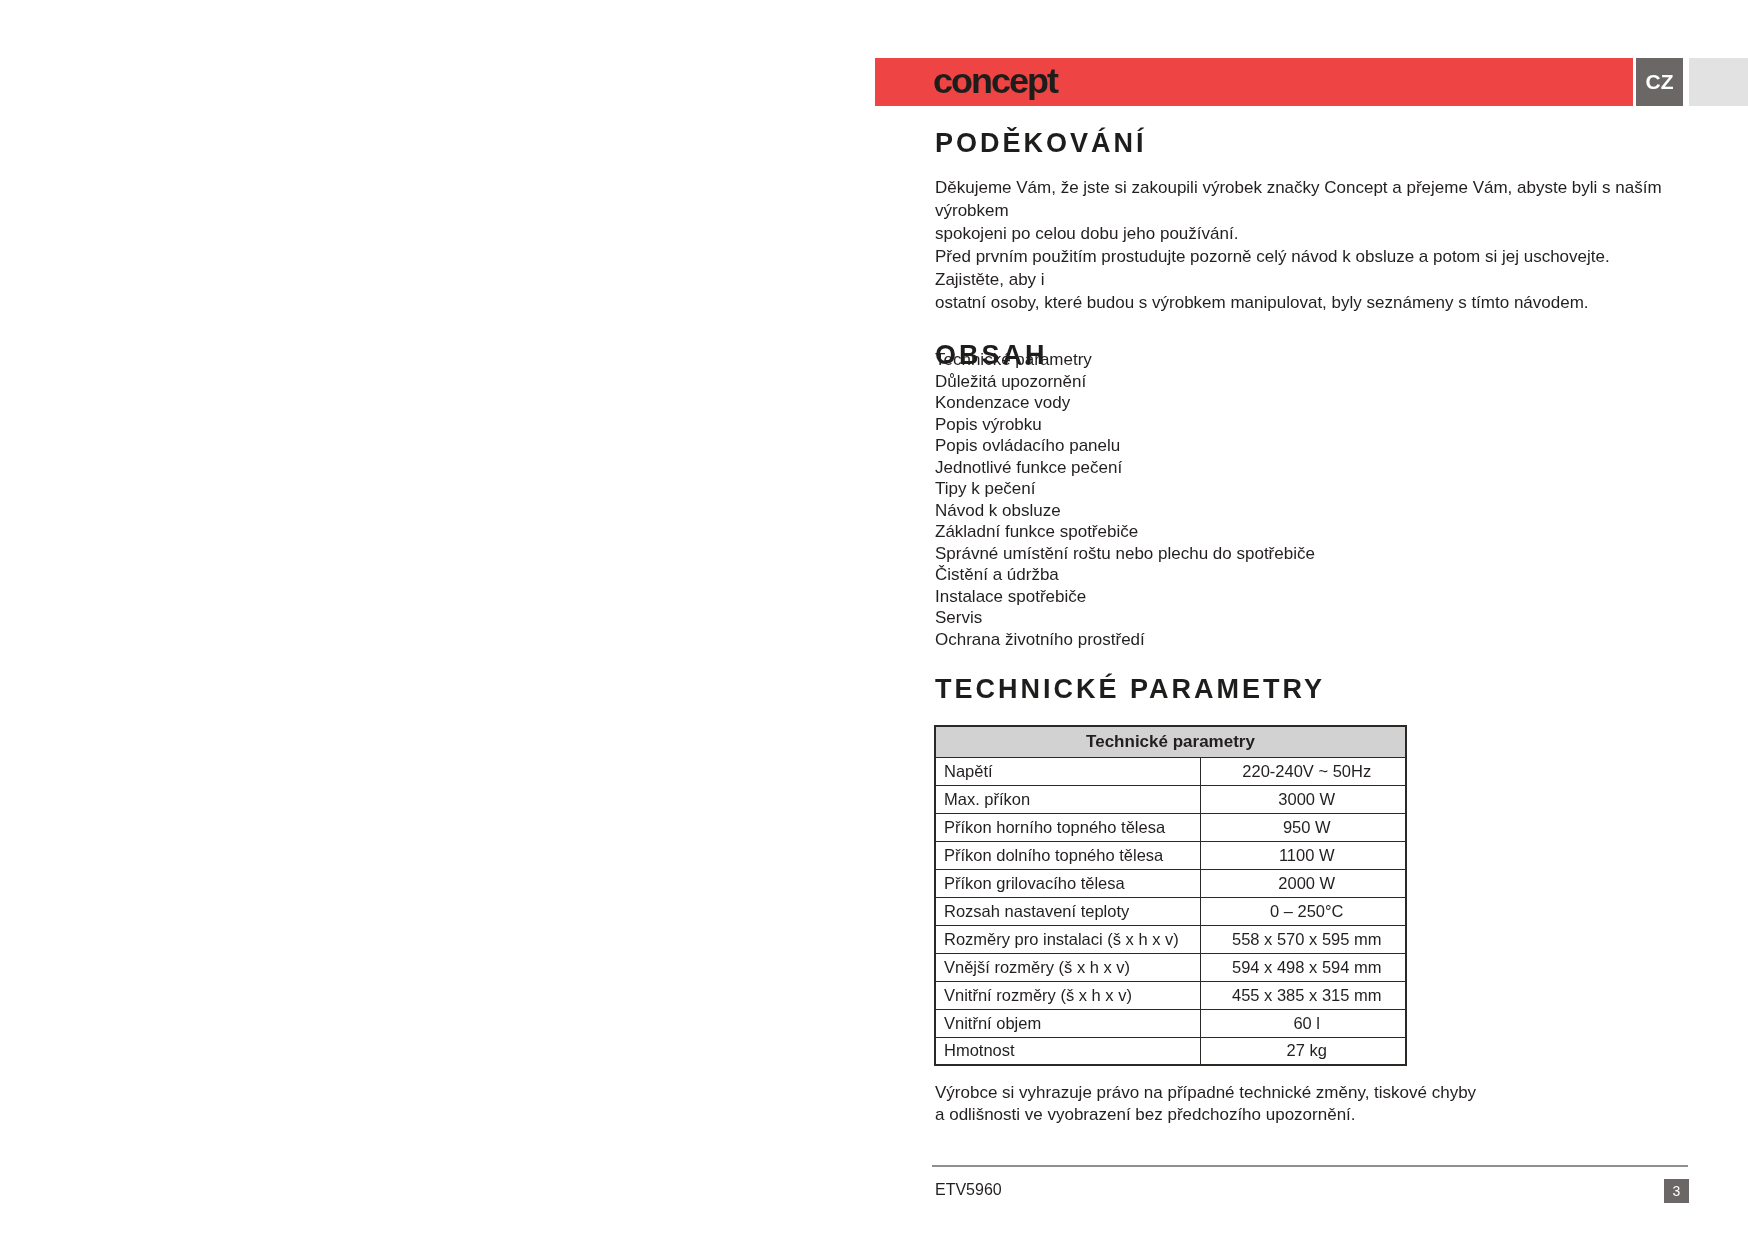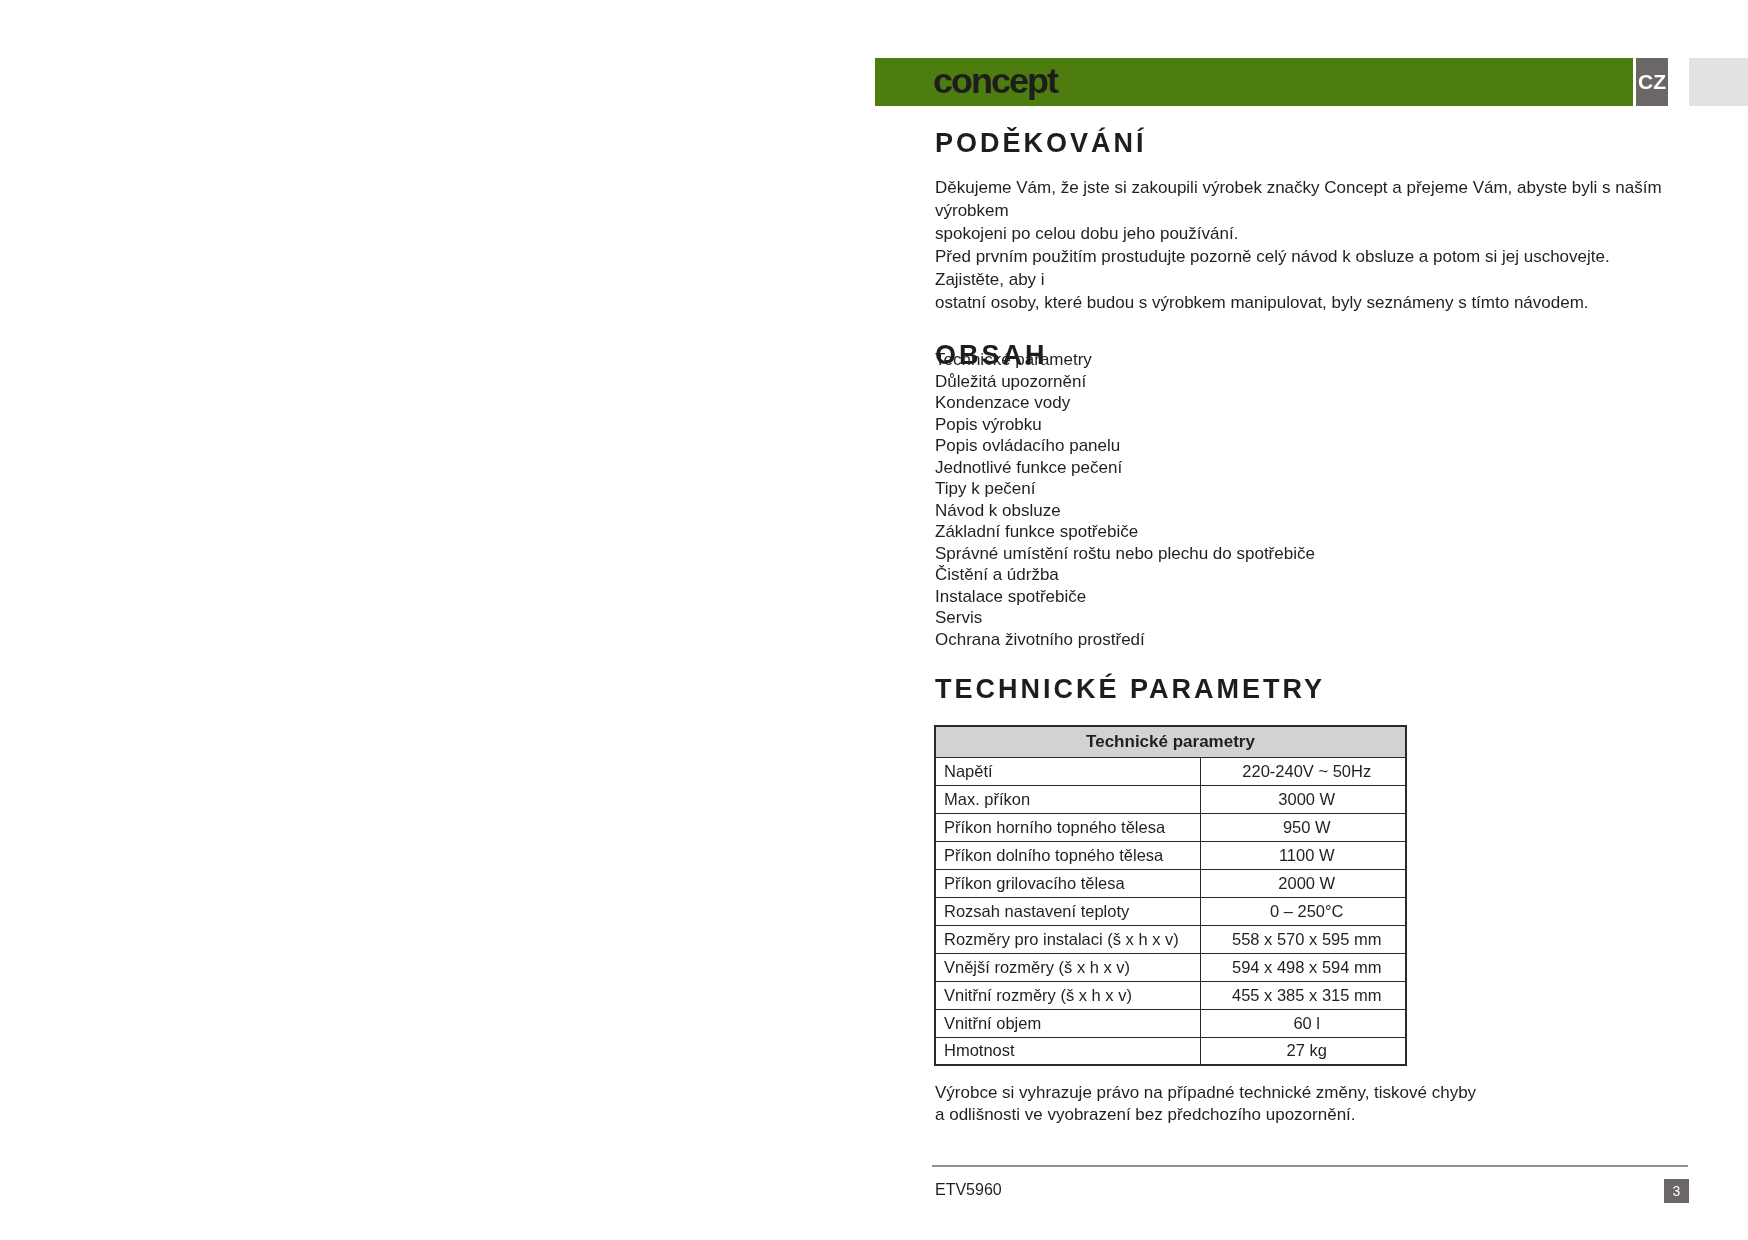--- a/index.html
+++ b/index.html
@@ -7,29 +7,29 @@
     position:relative;
     width:1748px;height:1240px;
     background:#ffffff;
     font-family:"Liberation Sans", sans-serif;
     color:#231f20;
     overflow:hidden;
   }
   
   .header-bar{
     position:absolute;left:875px;top:58px;width:758px;height:48px;
-    background:#4d7c0f;display:flex;align-items:center;
+    background:#ef4444;display:flex;align-items:center;
   }
   .brand-logo{
     margin-left:58px;
     font-size:36px;font-weight:bold;letter-spacing:-2px;color:#1d1d1b;
     line-height:1;transform:scaleY(0.95);
   }
   .lang-badge{
-    position:absolute;left:1636px;top:58px;width:32px;height:48px;
+    position:absolute;left:1636px;top:58px;width:47px;height:48px;
     background:#6b6767;color:#ffffff;
     display:flex;align-items:center;justify-content:center;
     font-size:21px;font-weight:bold;
   }
   .header-strip{
     position:absolute;left:1689px;top:58px;width:59px;height:48px;
     background:#e2e2e2;
   }
   
   .content{position:absolute;left:935px;top:0;width:740px;}

